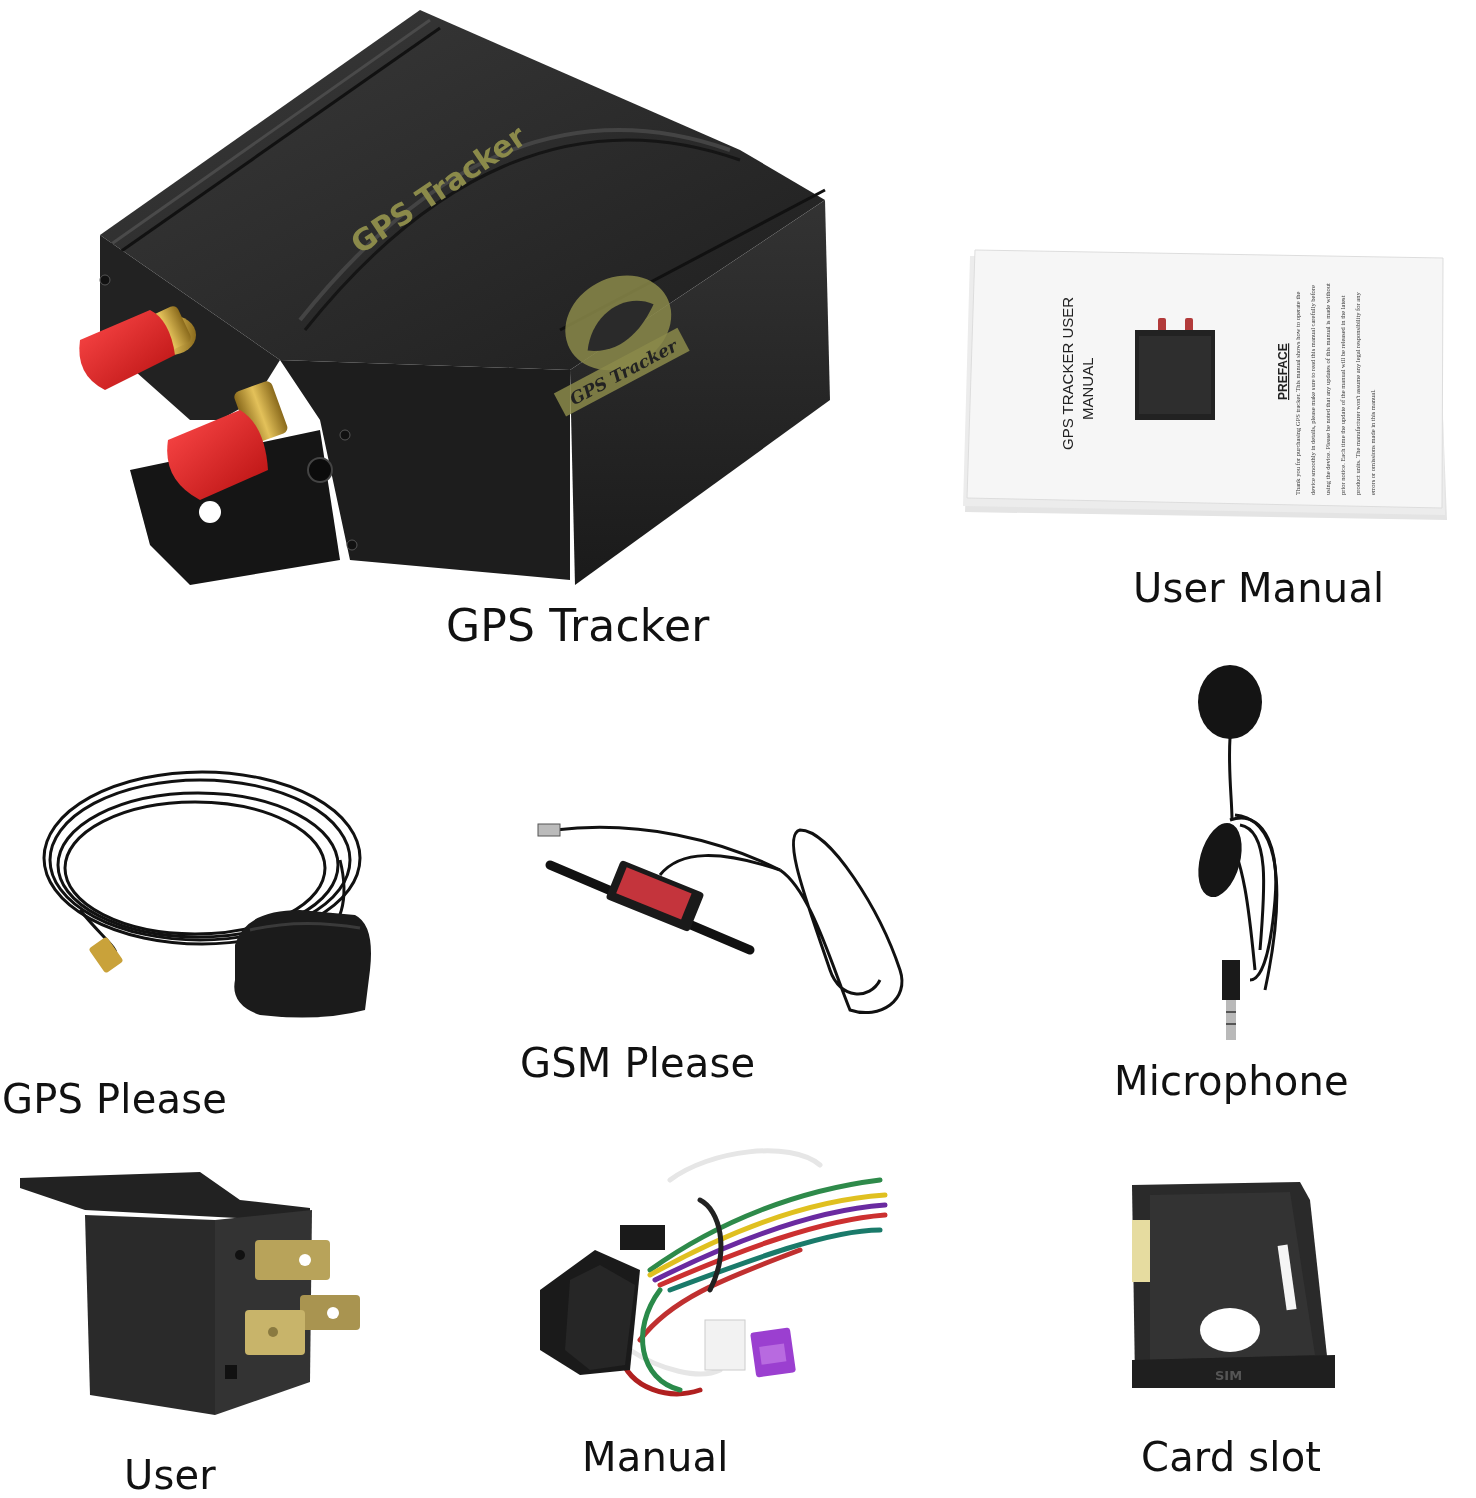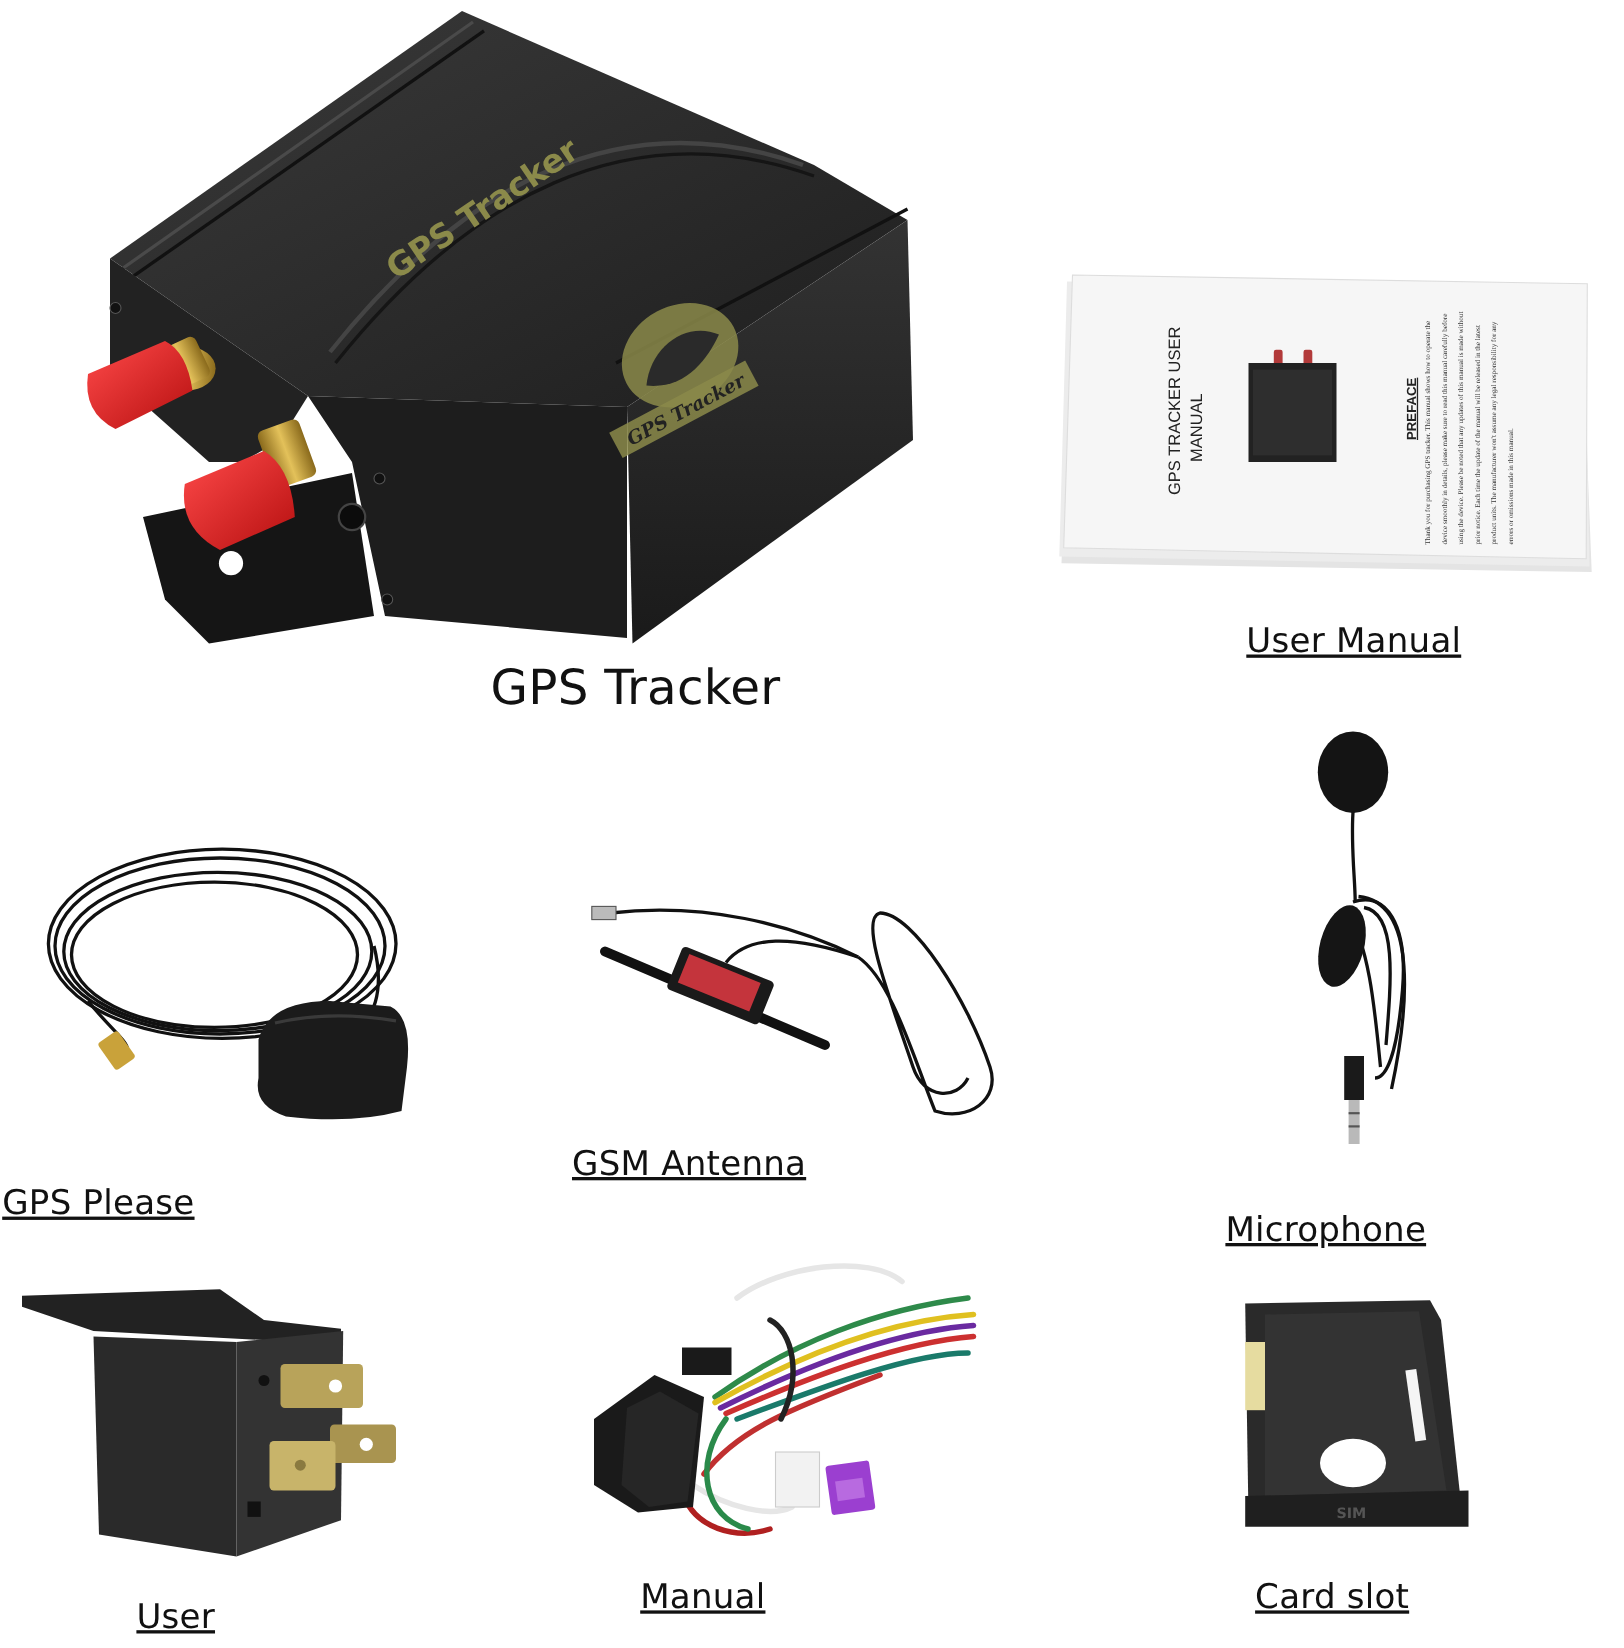--- a/index.html
+++ b/index.html
@@ -2,21 +2,21 @@
 <html><head>
 <meta charset="utf-8">
 <style>
   html, body { margin: 0; padding: 0; background: #ffffff; }
   body { width: 1476px; height: 1498px; position: relative; overflow: hidden;
          font-family: "DejaVu Sans", "Liberation Sans", sans-serif; color: #111; }
   .item { position: absolute; }
   .label { position: absolute; font-family: "DejaVu Sans", sans-serif; color: #111;
            white-space: nowrap; letter-spacing: 0.2px; }
   .label.big { font-size: 44px; }
-  .label.med { font-size: 31px; text-decoration: underline; }
+  .label.med { font-size: 40px; }
   svg { display: block; overflow: visible; }
 </style>
 </head>
 <body>
 
 <div class="item" style="left:90px; top:0px; width:750px; height:590px;">
   <svg width="750" height="590" viewBox="0 0 750 590">
     <defs>
       <linearGradient id="topFace" x1="0" y1="0" x2="1" y2="1">
         <stop offset="0" stop-color="#3a3a3a"></stop>
@@ -137,40 +137,40 @@
       <path d="M 35,20 C 120,10 200,30 260,60"></path>
       <path d="M 140,65 C 160,40 200,40 260,60"></path>
       <path d="M 260,60 C 290,80 310,150 330,200 C 360,210 390,190 380,160 C 360,100 310,20 280,20 C 260,25 290,100 310,160 C 320,190 350,190 360,170"></path>
     </g>
     <rect x="18" y="14" width="22" height="12" fill="#bbb" stroke="#555"></rect>
     <path d="M 30,55 L 230,140" stroke="#111" stroke-width="9" stroke-linecap="round"></path>
     <rect x="90" y="65" width="90" height="42" rx="4" fill="#1a1a1a" transform="rotate(22 135 86)"></rect>
     <rect x="98" y="70" width="70" height="28" fill="#c4343c" transform="rotate(22 135 86)"></rect>
   </svg>
 </div>
-<div class="label med" style="left:520px; top:1040px;">GSM Antenna</div>
+<div class="label med" style="left:520px; top:1040px;">GSM Please</div>
 
 <div class="item" style="left:1150px; top:660px; width:170px; height:390px;">
   <svg width="170" height="390" viewBox="0 0 170 390">
     <ellipse cx="80" cy="42" rx="32" ry="37" fill="#141414"></ellipse>
     <path d="M 80,78 C 78,110 82,140 82,160" stroke="#111" stroke-width="3" fill="none"></path>
     <g fill="none" stroke="#111" stroke-width="3">
       <path d="M 80,160 C 110,150 130,180 125,240 C 120,300 110,320 100,320"></path>
       <path d="M 90,165 C 120,170 115,230 110,290"></path>
       <path d="M 75,170 C 95,200 100,260 105,310"></path>
       <path d="M 85,155 C 140,160 130,260 115,330"></path>
     </g>
     <ellipse cx="70" cy="200" rx="20" ry="38" fill="#151515" transform="rotate(15 70 200)"></ellipse>
     <rect x="72" y="300" width="18" height="40" fill="#1a1a1a"></rect>
     <rect x="76" y="340" width="10" height="40" fill="#b9b9b9"></rect>
     <line x1="76" y1="352" x2="86" y2="352" stroke="#555" stroke-width="2"></line>
     <line x1="76" y1="364" x2="86" y2="364" stroke="#555" stroke-width="2"></line>
   </svg>
 </div>
-<div class="label med" style="left:1114px; top:1100px;">Microphone</div>
+<div class="label med" style="left:1114px; top:1058px;">Microphone</div>
 
 <div class="item" style="left:0px; top:1160px; width:380px; height:280px;">
   <svg width="380" height="280" viewBox="0 0 380 280">
     <polygon points="20,18 200,12 240,40 310,48 310,62 85,50 20,28" fill="#222"></polygon>
     <polygon points="85,55 215,60 215,255 90,235" fill="#2a2a2a"></polygon>
     <polygon points="215,60 312,50 310,222 215,255" fill="#333"></polygon>
     <circle cx="240" cy="95" r="5" fill="#111"></circle>
     <rect x="255" y="80" width="75" height="40" rx="4" fill="#b8a35a"></rect>
     <circle cx="305" cy="100" r="6" fill="#fff"></circle>
     <rect x="300" y="135" width="60" height="35" rx="4" fill="#a99450"></rect>

